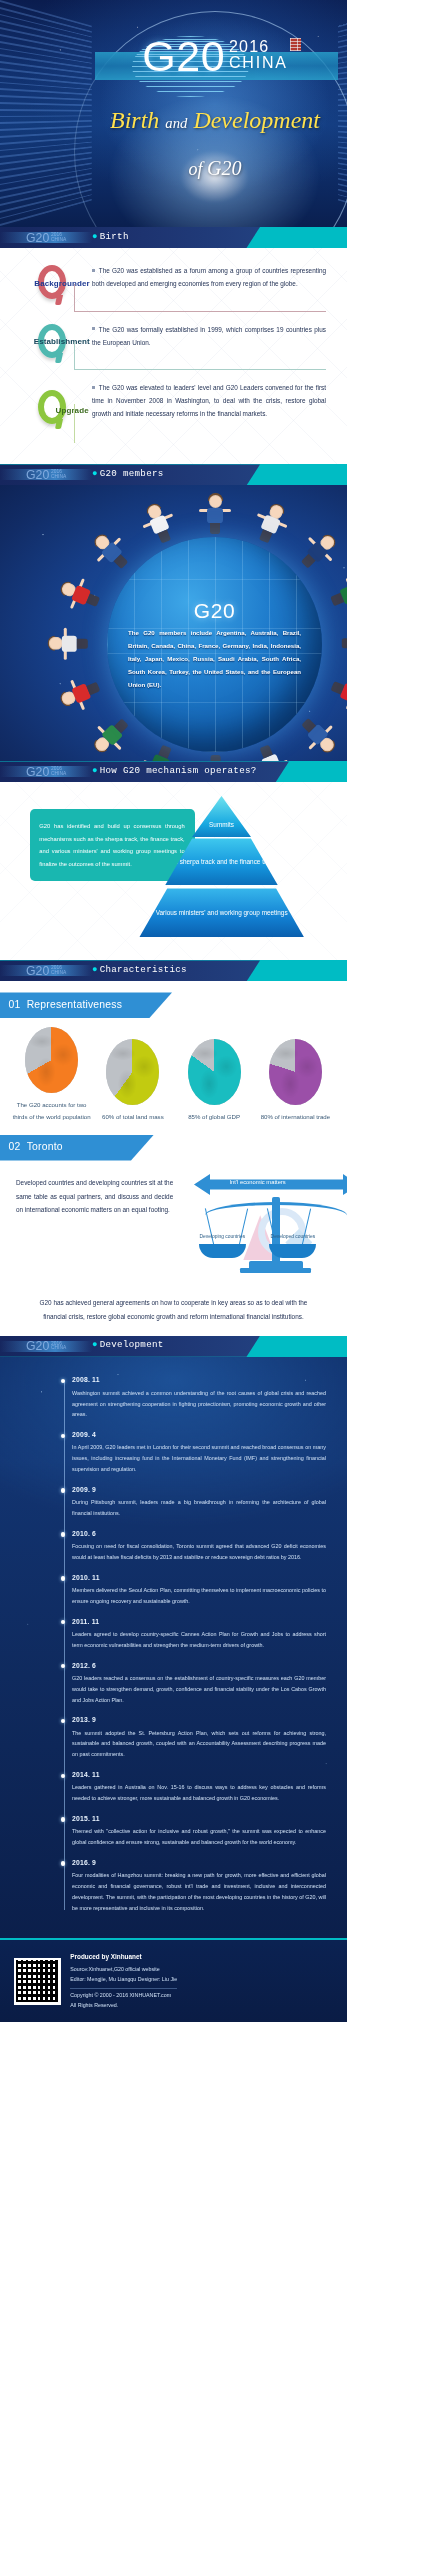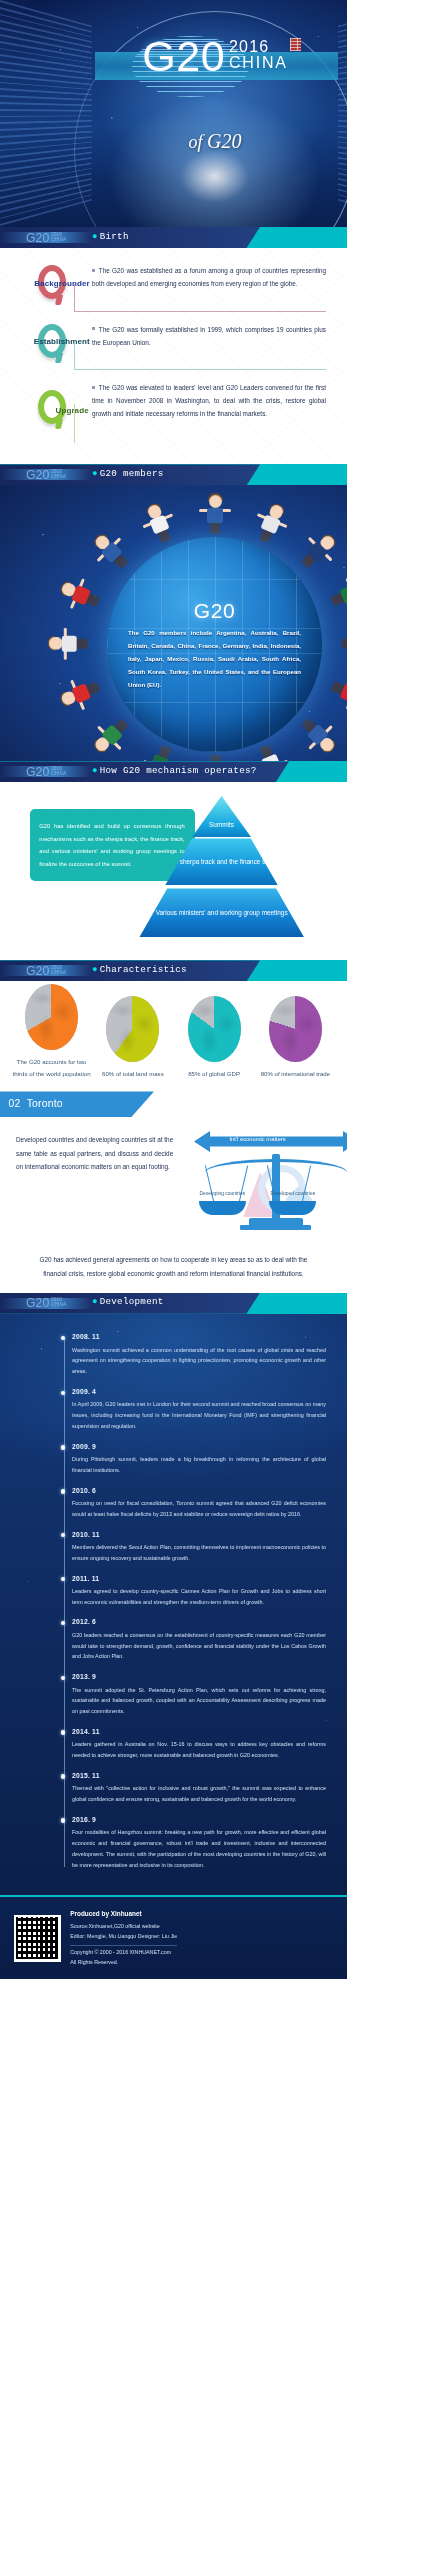--- a/index.html
+++ b/index.html
@@ -287,20 +287,25 @@
       <div class="logo-row">
         <span class="logo-g20">G20</span>
         <span class="logo-right">
           <span class="logo-year">2016</span><br>
           <span class="logo-cn">CHINA</span>
           <span class="logo-seal"></span>
         </span>
       </div>
     </div>
     <div class="hero-title">
+      <div class="l1">
+        <span>Birth</span>
+        <span class="and">and</span>
+        <span>Development</span>
+      </div>
       <div class="l2">
         <span>of</span>
         <span class="big">G20</span>
       </div>
     </div>
   </div>
 
   <div class="secbar">
     <div class="dark"></div>
     <div class="streak"></div>
@@ -531,20 +536,24 @@
           <i>CHINA</i>
         </span>
     </div>
     <div class="label">
       <span class="dot">●</span><span>Characteristics</span>
     </div>
   </div>
 
   <div class="chars">
 
+    <div class="numbar">
+      <div class="shape"></div>
+      <div class="txt"><b>01</b><span>Representativeness</span></div>
+    </div>
 
     <div class="globes">
       <div class="gcell">
         <div class="gball">
             <div class="fill" id="f0" style="background: conic-gradient(rgb(245, 124, 32) 0%, rgb(245, 124, 32) 66.7%, rgb(189, 193, 198) 66.7%, rgb(189, 193, 198) 100%);"></div>
             <div class="land"></div>
           </div>
         <div class="gcap">The G20 accounts for two thirds of the world population</div>
       </div>
       <div class="gcell">

